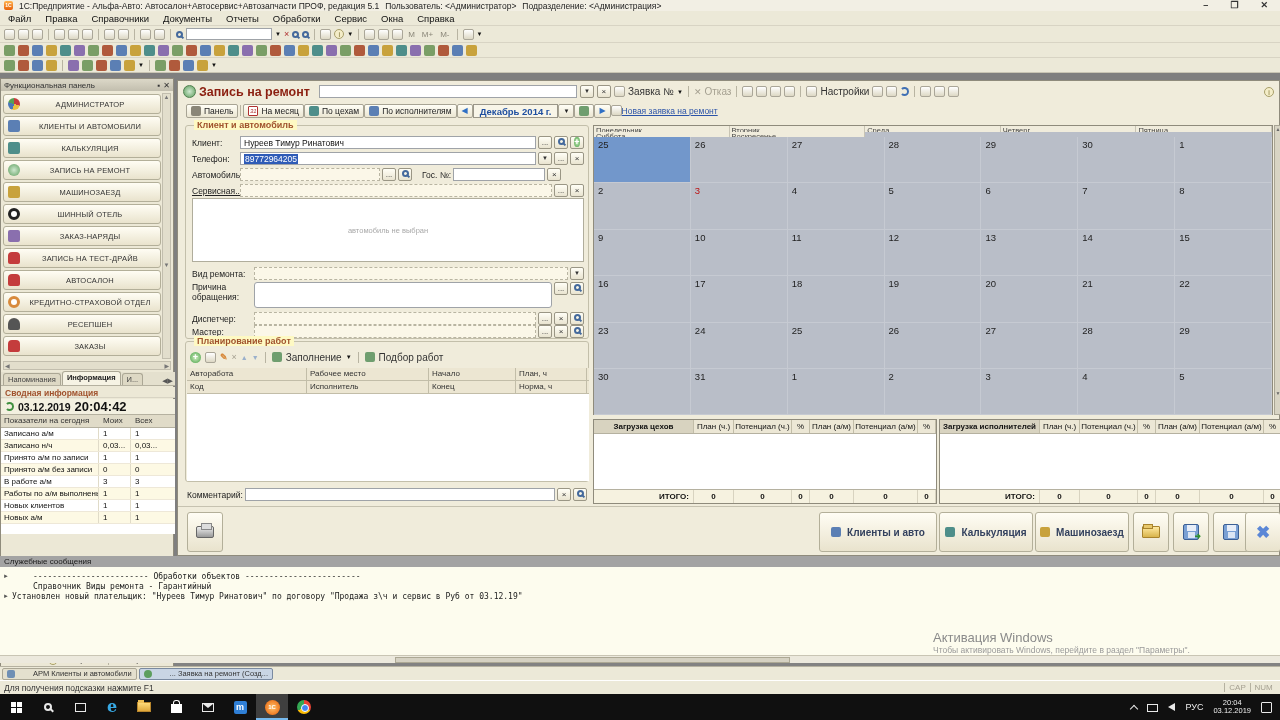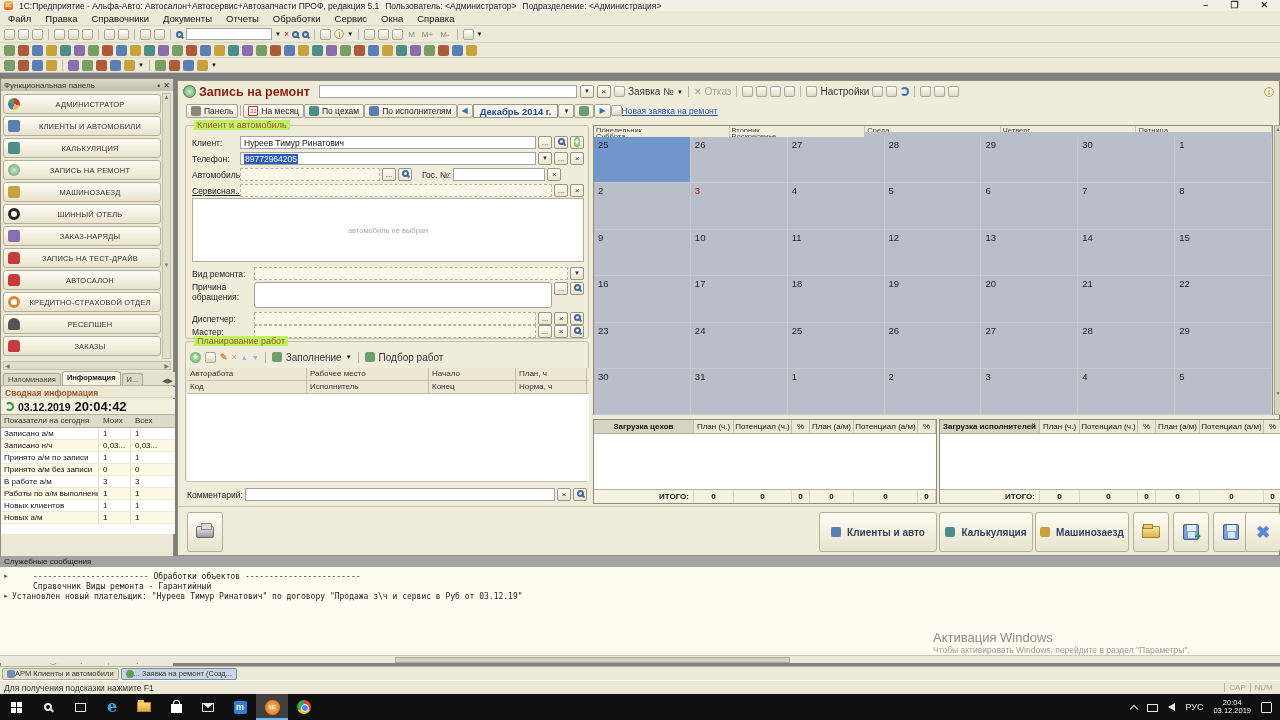--- a/index.html
+++ b/index.html
@@ -62,21 +62,21 @@
 .sb{height:13px;min-width:14px;border:1px solid #9a9685;background:linear-gradient(#fffef6,#e9e4d0);border-radius:2px;font-size:8px;line-height:11px;text-align:center;color:#333;padding:0 2px}
 .glabel{font-size:10px;color:#333}
 .gray{color:#a5a091}
 .navrow{position:absolute;left:0;top:21px;width:1101px;height:17px;display:flex;align-items:center;padding:0 8px}
 .nbtn{height:14px;border:1px solid #a8a494;background:linear-gradient(#fffef6,#ebe6d2);border-radius:2px;display:flex;align-items:center;gap:3px;font-size:8.5px;padding:0 4px;color:#222}
 .mini-i{width:10px;height:10px;border-radius:2px}
 .well{height:14px;border:1px solid #9a9689;background:#f8f5e8;color:#1f4fa0;font-weight:bold;font-size:9.5px;line-height:13px;padding:0 6px}
 .bluearr{color:#2f6fc4;font-size:8px}
 .link{color:#2b53a8;text-decoration:underline;font-size:8.5px}
 .grp{position:absolute;border:1px solid #c3bfaa;border-radius:3px}
-.leg{position:absolute;top:-6px;left:8px;background:#bef264;padding:0 3px;color:#a0522d;font-weight:normal;font-size:9px;white-space:nowrap}
+.leg{position:absolute;top:-6px;left:8px;background:#fef9c3;padding:0 3px;color:#a0522d;font-weight:bold;font-size:9px;white-space:nowrap}
 .frow{position:absolute;display:flex;align-items:center;gap:2px}
 .lbl{font-size:8.5px;color:#222}
 .fld{background:#fff;border:1px solid #9fa3a8;height:13px;font-size:8.5px;line-height:11px;padding:1px 3px;overflow:hidden;white-space:nowrap}
 .dash{background:#fbf7e8;border:1px dashed #b9b5a2}
 .selx{background:#2e5bb7;color:#fff;padding:0 1px}
 .mag{display:inline-block;width:7px;height:7px;border:2px solid #44699c;border-radius:50%;position:relative}
 .mag:after{content:"";position:absolute;width:4px;height:2px;background:#44699c;transform:rotate(45deg);right:-3px;bottom:-2px}
 .carbox{position:absolute;left:6px;top:72px;width:392px;height:64px;background:#fff;border:1px solid #b0ad9c;display:flex;align-items:center;justify-content:center;color:#a8a8a8;font-size:7.5px}
 .ptool{position:absolute;left:4px;top:8px;display:flex;align-items:center;gap:4px;height:14px}
 .addg{width:11px;height:11px;border-radius:50%;background:radial-gradient(#d8f0c8,#3f9e3f);color:#fff;font-size:9px;line-height:10px;text-align:center;font-weight:bold}
@@ -119,21 +119,21 @@
 .msg-b{left:0;top:567px;width:1280px;height:96px;background:#fdfcee}
 .mline{position:absolute;font-family:"DejaVu Sans Mono",monospace;font-size:8px;color:#222;white-space:nowrap}
 .mk{position:absolute;left:3px;color:#555;font-size:6px}
 .msc{position:absolute;left:0;top:88px;width:1280px;height:8px;background:#ece9dd;border-top:1px solid #c9c5b4}
 .msc b{position:absolute;left:395px;width:395px;height:6px;top:1px;background:#d5d1c2;border:1px solid #aca894}
 .activ{position:absolute;left:933px;top:63px;color:#8a8a8a}
 .activ .a1{font-size:13px}
 .activ .a2{font-size:8.5px;color:#9a9a9a}
 
 .wtabs{left:0;top:666px;width:1280px;height:14px;background:#ece9d8;border-top:1px solid #b5b1a0;display:flex;align-items:center;gap:2px;padding:0 2px}
-.wtab{height:12px;border:1px solid #aba795;border-radius:2px;font-size:7.5px;display:flex;align-items:center;gap:0;padding:0 4px;background:#e4e0ce;color:#333}
+.wtab{height:12px;border:1px solid #aba795;border-radius:2px;font-size:7.5px;display:flex;align-items:center;gap:18px;padding:0 4px;background:#e4e0ce;color:#333}
 .wtab.on{background:#c9d5e4;border-color:#7a8aa0}
 .ticon{width:8px;height:8px;border-radius:2px;background:#6f8fb4}
 .status{left:0;top:680px;width:1280px;height:14px;background:#ece9d8;border-top:1px solid #fff;display:flex;align-items:center;font-size:8.5px;color:#333;padding:0 4px}
 .keys{margin-left:auto;display:flex}
 .key{width:26px;border-left:1px solid #b5b1a0;color:#a5a091;text-align:center;font-size:8px}
 
 .task{left:0;top:694px;width:1280px;height:26px;background:#101010;display:flex;align-items:center}
 .slot{width:32px;height:26px;display:flex;align-items:center;justify-content:center}
 .slot.on{background:#3f3f3f;box-shadow:inset 0 -2px 0 #76b9ed}
 .winlogo{display:grid;grid-template-columns:5px 5px;grid-template-rows:5px 5px;gap:1px}

